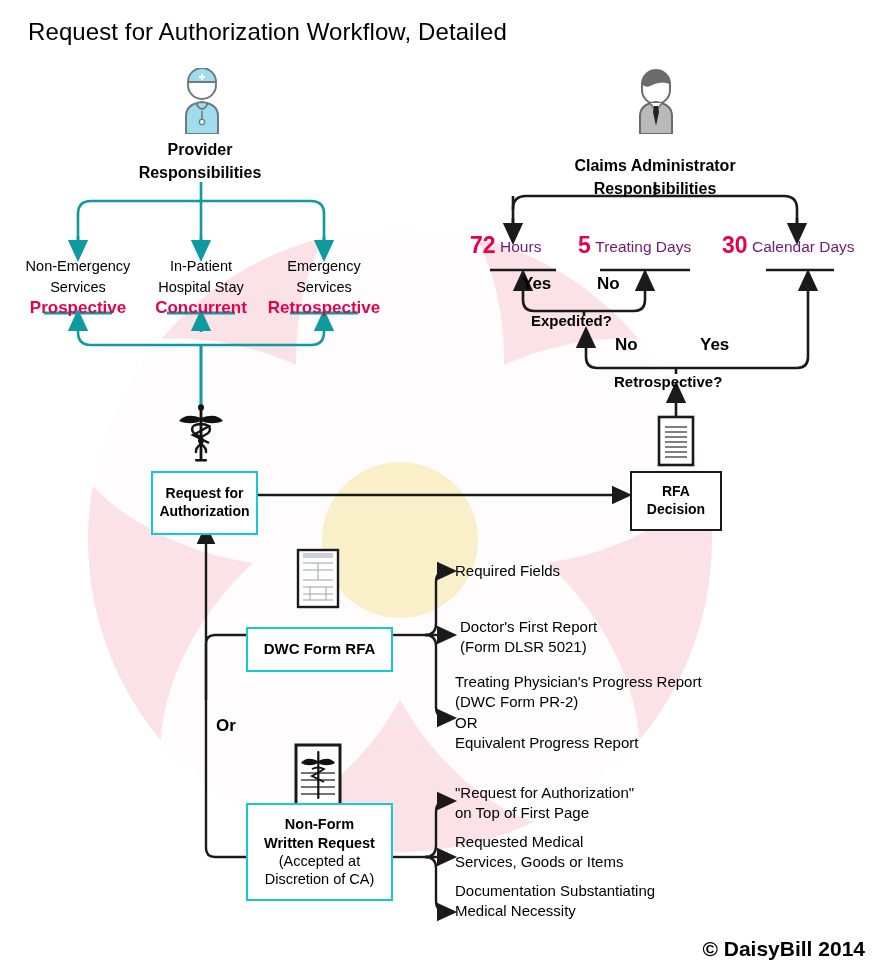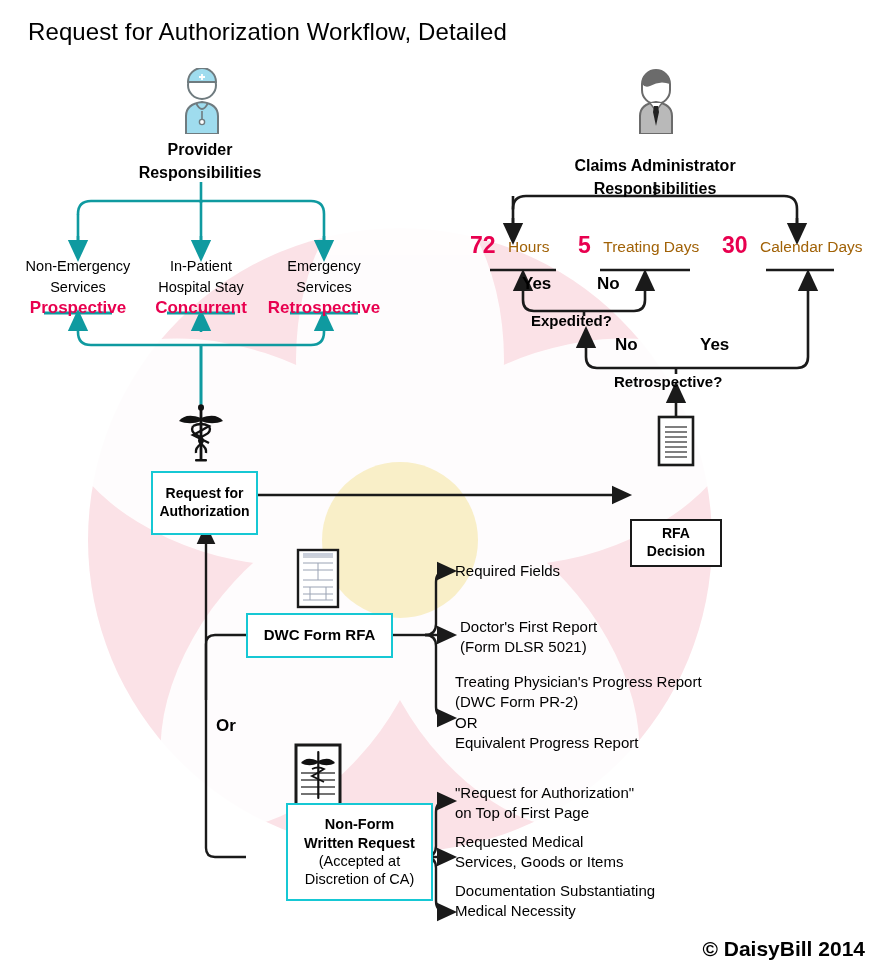--- a/index.html
+++ b/index.html
@@ -33,21 +33,21 @@
   .avatar{width:52px;height:66px;}
 
   
   .cat{position:absolute;text-align:center;}
   .cat .plain{font-size:14.5px;line-height:1.42;white-space:nowrap;}
   .cat .kind{font-size:17px;font-weight:bold;color:#e8004f;line-height:1.2;margin-top:1px;white-space:nowrap;}
 
   
   .timing{position:absolute;white-space:nowrap;}
   .timing .num{font-size:23px;font-weight:bold;color:#e8004f;vertical-align:-1px;}
-  .timing .unit{font-size:15.5px;color:#a16207;margin-left:8px;}
+  .timing .unit{font-size:15.5px;color:#701a75;}
 
   
   .yn{position:absolute;font-size:17px;font-weight:bold;white-space:nowrap;}
   .qn{position:absolute;font-size:15px;font-weight:bold;white-space:nowrap;}
 
   
   .box{
     position:absolute;box-sizing:border-box;background:#fff;
     display:flex;align-items:center;justify-content:center;
     text-align:center;font-weight:bold;line-height:1.26;
@@ -267,21 +267,21 @@
             <path d="M10,18 H32"></path>
             <path d="M10,23 H32"></path>
           <path d="M10,28 H32"></path>
             <path d="M10,33 H32"></path>
             <path d="M10,38 H32"></path>
             <path d="M10,43 H32"></path>
         </g>
       </svg>
     </div>
 
-    <div class="box dark" style="left:630px;top:471px;width:92px;height:48px;font-size:14px;margin-top:48px;">
+    <div class="box dark" style="left:630px;top:471px;width:92px;height:60px;font-size:14px;">
       <div>
         <div>RFA</div>
         <div>Decision</div>
       </div>
     </div>
 
     <div class="abs" style="left:295px;top:548px;">
       <svg width="47" height="62" viewBox="0 0 47 62">
         <rect x="3" y="2" width="40" height="57" fill="#ffffff" stroke="#1a1a1a" stroke-width="2.4"></rect>
         <g stroke="#9aa3b4" stroke-width="1" fill="none">
@@ -293,21 +293,21 @@
             <path d="M8,39 H38"></path>
             <path d="M8,46 H38"></path>
             <path d="M8,52 H38"></path>
           <path d="M15,39 V52"></path>
             <path d="M31,39 V52"></path>
         </g>
         <rect x="8" y="5" width="30" height="3" fill="#c9cfdb"></rect>
       </svg>
     </div>
 
-    <div class="box teal" style="left:246px;top:613px;width:147px;height:45px;font-size:15px;">
+    <div class="box teal" style="left:246px;top:627px;width:147px;height:45px;font-size:15px;">
       <div>DWC Form RFA</div>
     </div>
 
     <div class="blurb" style="left:455px;top:561px;">
       <div>Required Fields</div>
     </div>
     <div class="blurb" style="left:460px;top:617px;">
       <div>Doctor's First Report</div>
       <div>(Form DLSR 5021)</div>
     </div>
@@ -331,21 +331,21 @@
         </g>
         <g fill="#111111">
           <rect x="26.2" y="8" width="2.2" height="48" rx="1"></rect>
           <path d="M27,18 C18,14 13,16 10,20 C15,23 22,23 27,20 Z"></path>
           <path d="M27,18 C36,14 41,16 44,20 C39,23 32,23 27,20 Z"></path>
           <path d="M21,26 q6,-3 12,0 q-6,4 -12,7 q6,3 12,6" fill="none" stroke="#111" stroke-width="1.9"></path>
         </g>
       </svg>
     </div>
 
-    <div class="box teal" style="left:246px;top:803px;width:147px;height:98px;font-size:14.5px;margin-left:40px;">
+    <div class="box teal" style="left:246px;top:803px;width:147px;height:98px;font-size:14.5px;">
       <div>
         <div>Non-Form</div>
         <div>Written Request</div>
         <div class="sub">(Accepted at</div>
         <div class="sub">Discretion of CA)</div>
       </div>
     </div>
 
     <div class="blurb" style="left:455px;top:783px;">
       <div>"Request for Authorization"</div>

